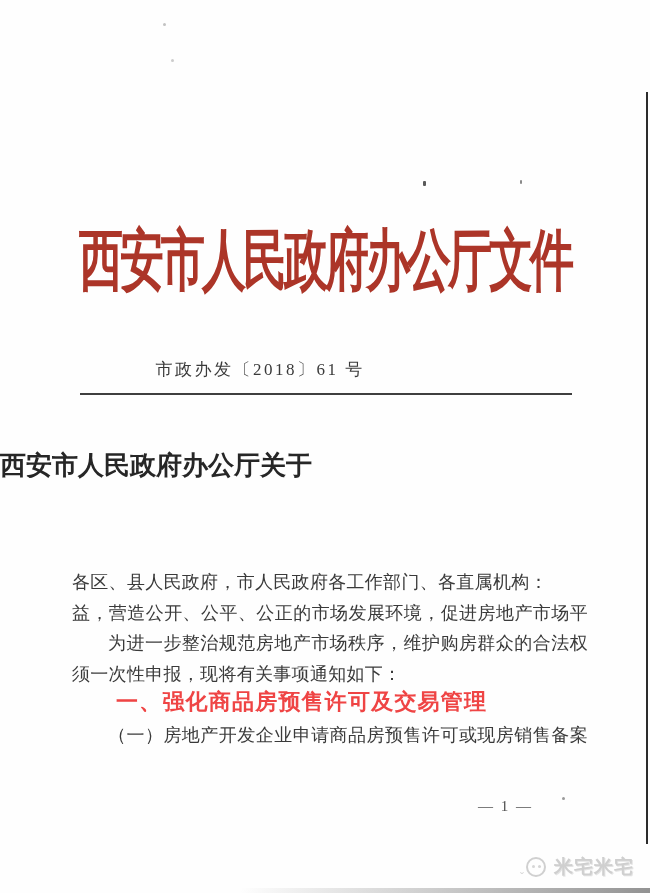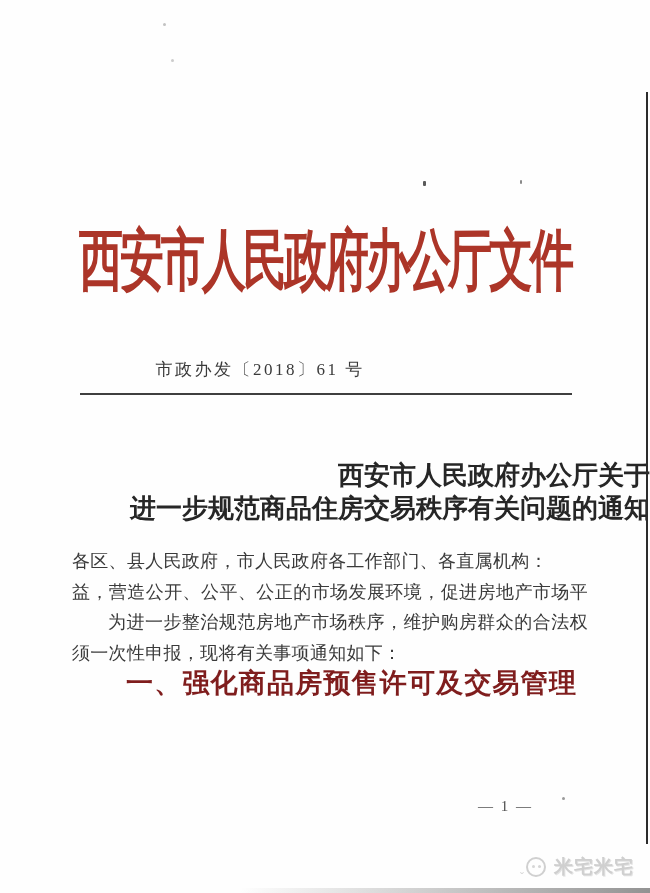--- a/index.html
+++ b/index.html
@@ -23,37 +23,37 @@
     text-align:center;font-size:17px;letter-spacing:2.5px;
     color:var(--text_color,#3a3a3a);white-space:nowrap;
   }
   
   .sep{
     position:absolute;top:393px;left:80px;width:492px;height:2px;
     background:var(--line_color,#3f3f3f);
   }
   
   .title{
-    position:absolute;top:459px;left:0;width:650px;
-    text-align:right;font-weight:bold;font-size:26px;line-height:33px;
+    position:absolute;top:449px;left:0;width:650px;
+    text-align:left;font-weight:bold;font-size:26px;line-height:33px;
     color:var(--title_color,#262626);letter-spacing:0px;white-space:nowrap;
   }
   
   .body-block{
-    position:absolute;top:546px;left:72px;width:516px;
+    position:absolute;top:567px;left:72px;width:516px;
     font-size:18px;line-height:30.5px;letter-spacing:0.3px;
     color:var(--text_color,#3a3a3a);
   }
   .line{white-space:nowrap;}
   .line.full{white-space:normal;text-align:justify;text-align-last:justify;}
   .line.indent{text-indent:2em;}
   .line.heading{
-    font-family:Liberation Sans, sans-serif;
-    font-weight:bold;font-size:27px;letter-spacing:1.2px;
-    color:#7f1d1d;
+    font-family:Liberation Mono, monospace;
+    font-weight:bold;font-size:22px;letter-spacing:1.2px;
+    color:#ef4444;
   }
   
   .page-number{
     position:absolute;top:798px;left:478px;
     font-size:15px;letter-spacing:2px;color:#4f4f4f;white-space:nowrap;
   }
   
   .edge-line{
     position:absolute;top:92px;left:646px;width:2px;height:752px;
     background:#2c2c2c;
@@ -106,29 +106,29 @@
   <div class="speck s5"></div>
 
   <div class="banner">西安市人民政府办公厅文件</div>
 
   <div class="doc-number">市政办发〔2018〕61 号</div>
 
   <div class="sep"></div>
 
   <div class="title">
     <div>西安市人民政府办公厅关于</div>
-    <div>进一步规范商品住房交易秩序有关问题的通知</div>
   </div>
 
   <div class="body-block">
     <div class="line">各区、县人民政府，市人民政府各工作部门、各直属机构：</div>
     <div class="line full">益，营造公开、公平、公正的市场发展环境，促进房地产市场平</div>
     <div class="line full indent">为进一步整治规范房地产市场秩序，维护购房群众的合法权</div>
     <div class="line">须一次性申报，现将有关事项通知如下：</div>
     <div class="line heading indent">一、强化商品房预售许可及交易管理</div>
+    <div class="line full indent">（一）房地产开发企业申请商品房预售许可或现房销售备案</div>
   </div>
 
   <div class="page-number">— 1 —</div>
 
   <div class="edge-line"></div>
 
   <div class="watermark">
     <span class="wm-tick">ˬ</span>
     <span class="wm-logo"></span>
     <span class="wm-text">米宅米宅</span>

